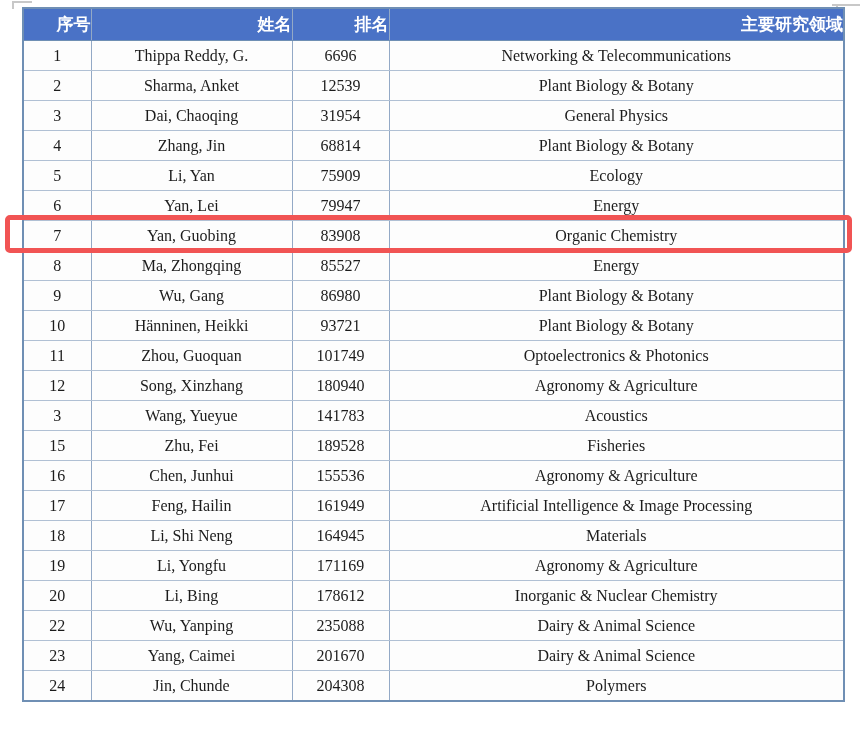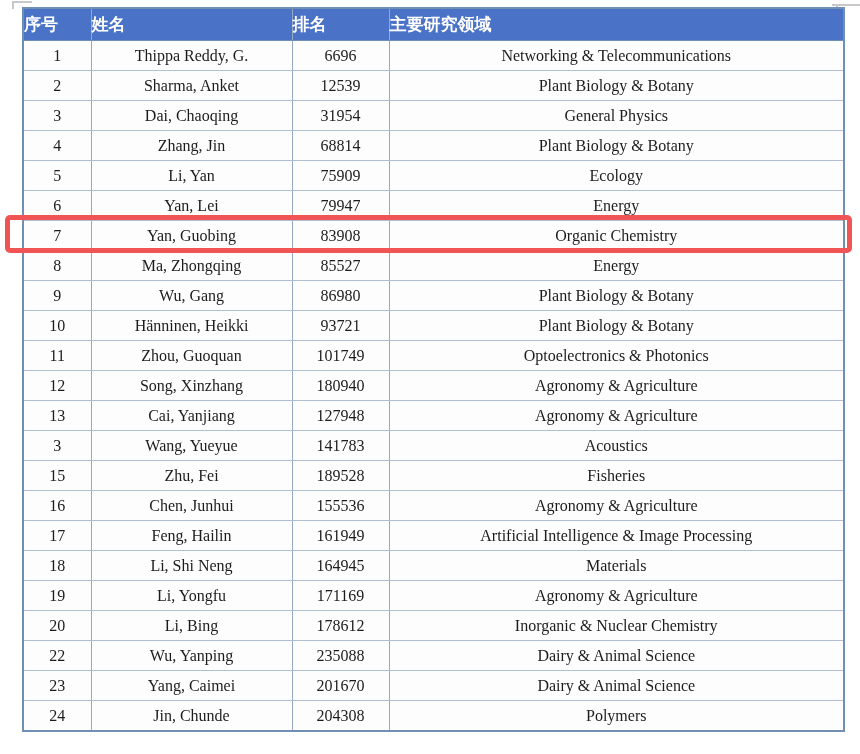--- a/index.html
+++ b/index.html
@@ -37,21 +37,21 @@
     border: 2px solid var(--outer-border, #6f8fb4);
   }
   table.ranking-table thead th {
     background: var(--header-bg, #4a72c6);
     color: var(--header-fg, #ffffff);
     font-family: Liberation Sans, sans-serif;
     font-weight: bold;
     font-size: 17px;
     height: 31px;
     padding: 0;
-    text-align: left;
+    text-align: right;
     vertical-align: middle;
     border-left: 1px solid var(--v-line, #93a9c6);
     border-right: 1px solid var(--v-line, #93a9c6);
     border-bottom: 1px solid var(--outer-border, #6f8fb4);
   }
   table.ranking-table tbody td {
     height: 29px;
     padding: 0 4px;
     text-align: center;
     vertical-align: middle;
@@ -169,26 +169,20 @@
           <td>101749</td>
           <td>Optoelectronics &amp; Photonics</td>
         </tr>
         <tr>
           <td>12</td>
           <td>Song, Xinzhang</td>
           <td>180940</td>
           <td>Agronomy &amp; Agriculture</td>
         </tr>
         <tr>
-          <td>13</td>
-          <td>Cai, Yanjiang</td>
-          <td>127948</td>
-          <td>Agronomy &amp; Agriculture</td>
-        </tr>
-        <tr>
           <td>3</td>
           <td>Wang, Yueyue</td>
           <td>141783</td>
           <td>Acoustics</td>
         </tr>
         <tr>
           <td>15</td>
           <td>Zhu, Fei</td>
           <td>189528</td>
           <td>Fisheries</td>

